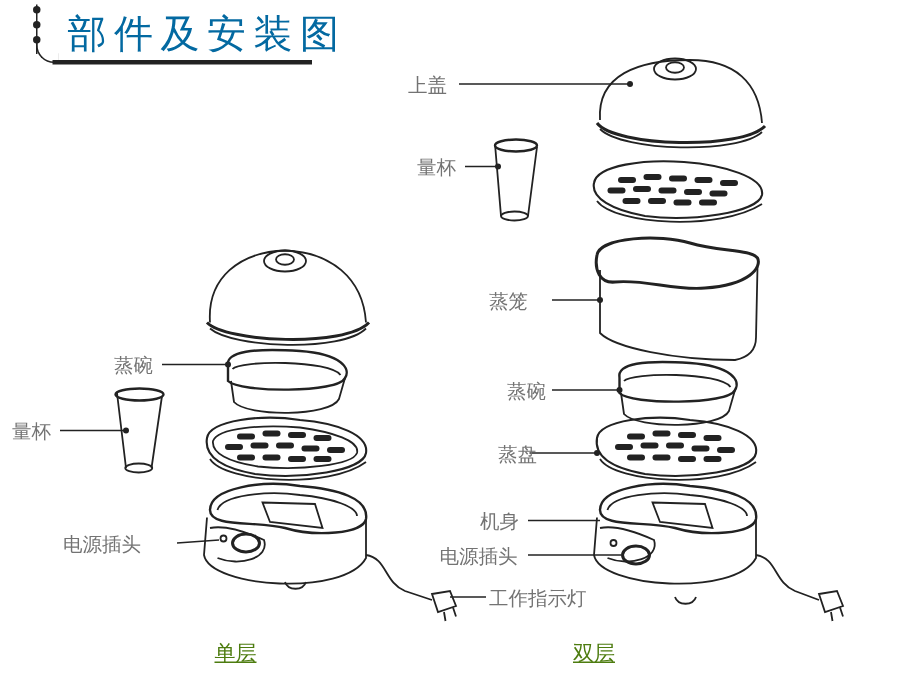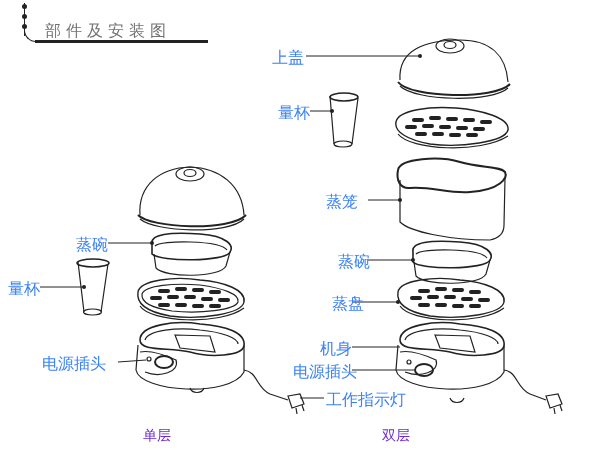--- a/index.html
+++ b/index.html
@@ -1,23 +1,23 @@
 <!DOCTYPE html>
 <html><head>
 <meta charset="utf-8">
 <style>
   html,body{margin:0;padding:0;background:#ffffff;}
   body{width:613px;height:450px;position:relative;overflow:hidden;font-family:"DejaVu Sans",sans-serif;color:#333;}
-  .title{position:absolute;left:45px;top:5px;font-size:16px;letter-spacing:5px;color:#737373;margin-top:16px;}
+  .title{position:absolute;left:45px;top:5px;font-size:26px;letter-spacing:5px;color:#0369a1;}
   .title-underline{position:absolute;left:35px;top:40px;width:173px;height:3px;background:#222;}
   .title-rail{position:absolute;left:24px;top:3px;width:1px;height:33px;background:#222;}
   .title-curve{position:absolute;left:24px;top:28px;width:14px;height:13px;border-left:1px solid #222;border-bottom:1px solid #222;border-bottom-left-radius:12px;}
   .dot{position:absolute;width:5px;height:5px;border-radius:50%;background:#222;}
-  .lbl{position:absolute;font-size:16px;color:#3b82f6;white-space:nowrap;}
-  .cap{position:absolute;font-size:14px;color:#6d28d9;}
+  .lbl{position:absolute;font-size:13px;color:#737373;white-space:nowrap;}
+  .cap{position:absolute;font-size:14px;color:#4d7c0f;text-decoration:underline;}
   svg.art{position:absolute;left:0;top:0;}
 </style>
 </head>
 <body>
 
 <div class="title-rail"></div>
 <div class="dot" style="left:22px;top:4px"></div>
 <div class="dot" style="left:22px;top:14px"></div>
 <div class="dot" style="left:22px;top:24px"></div>
 <div class="title-curve"></div>

